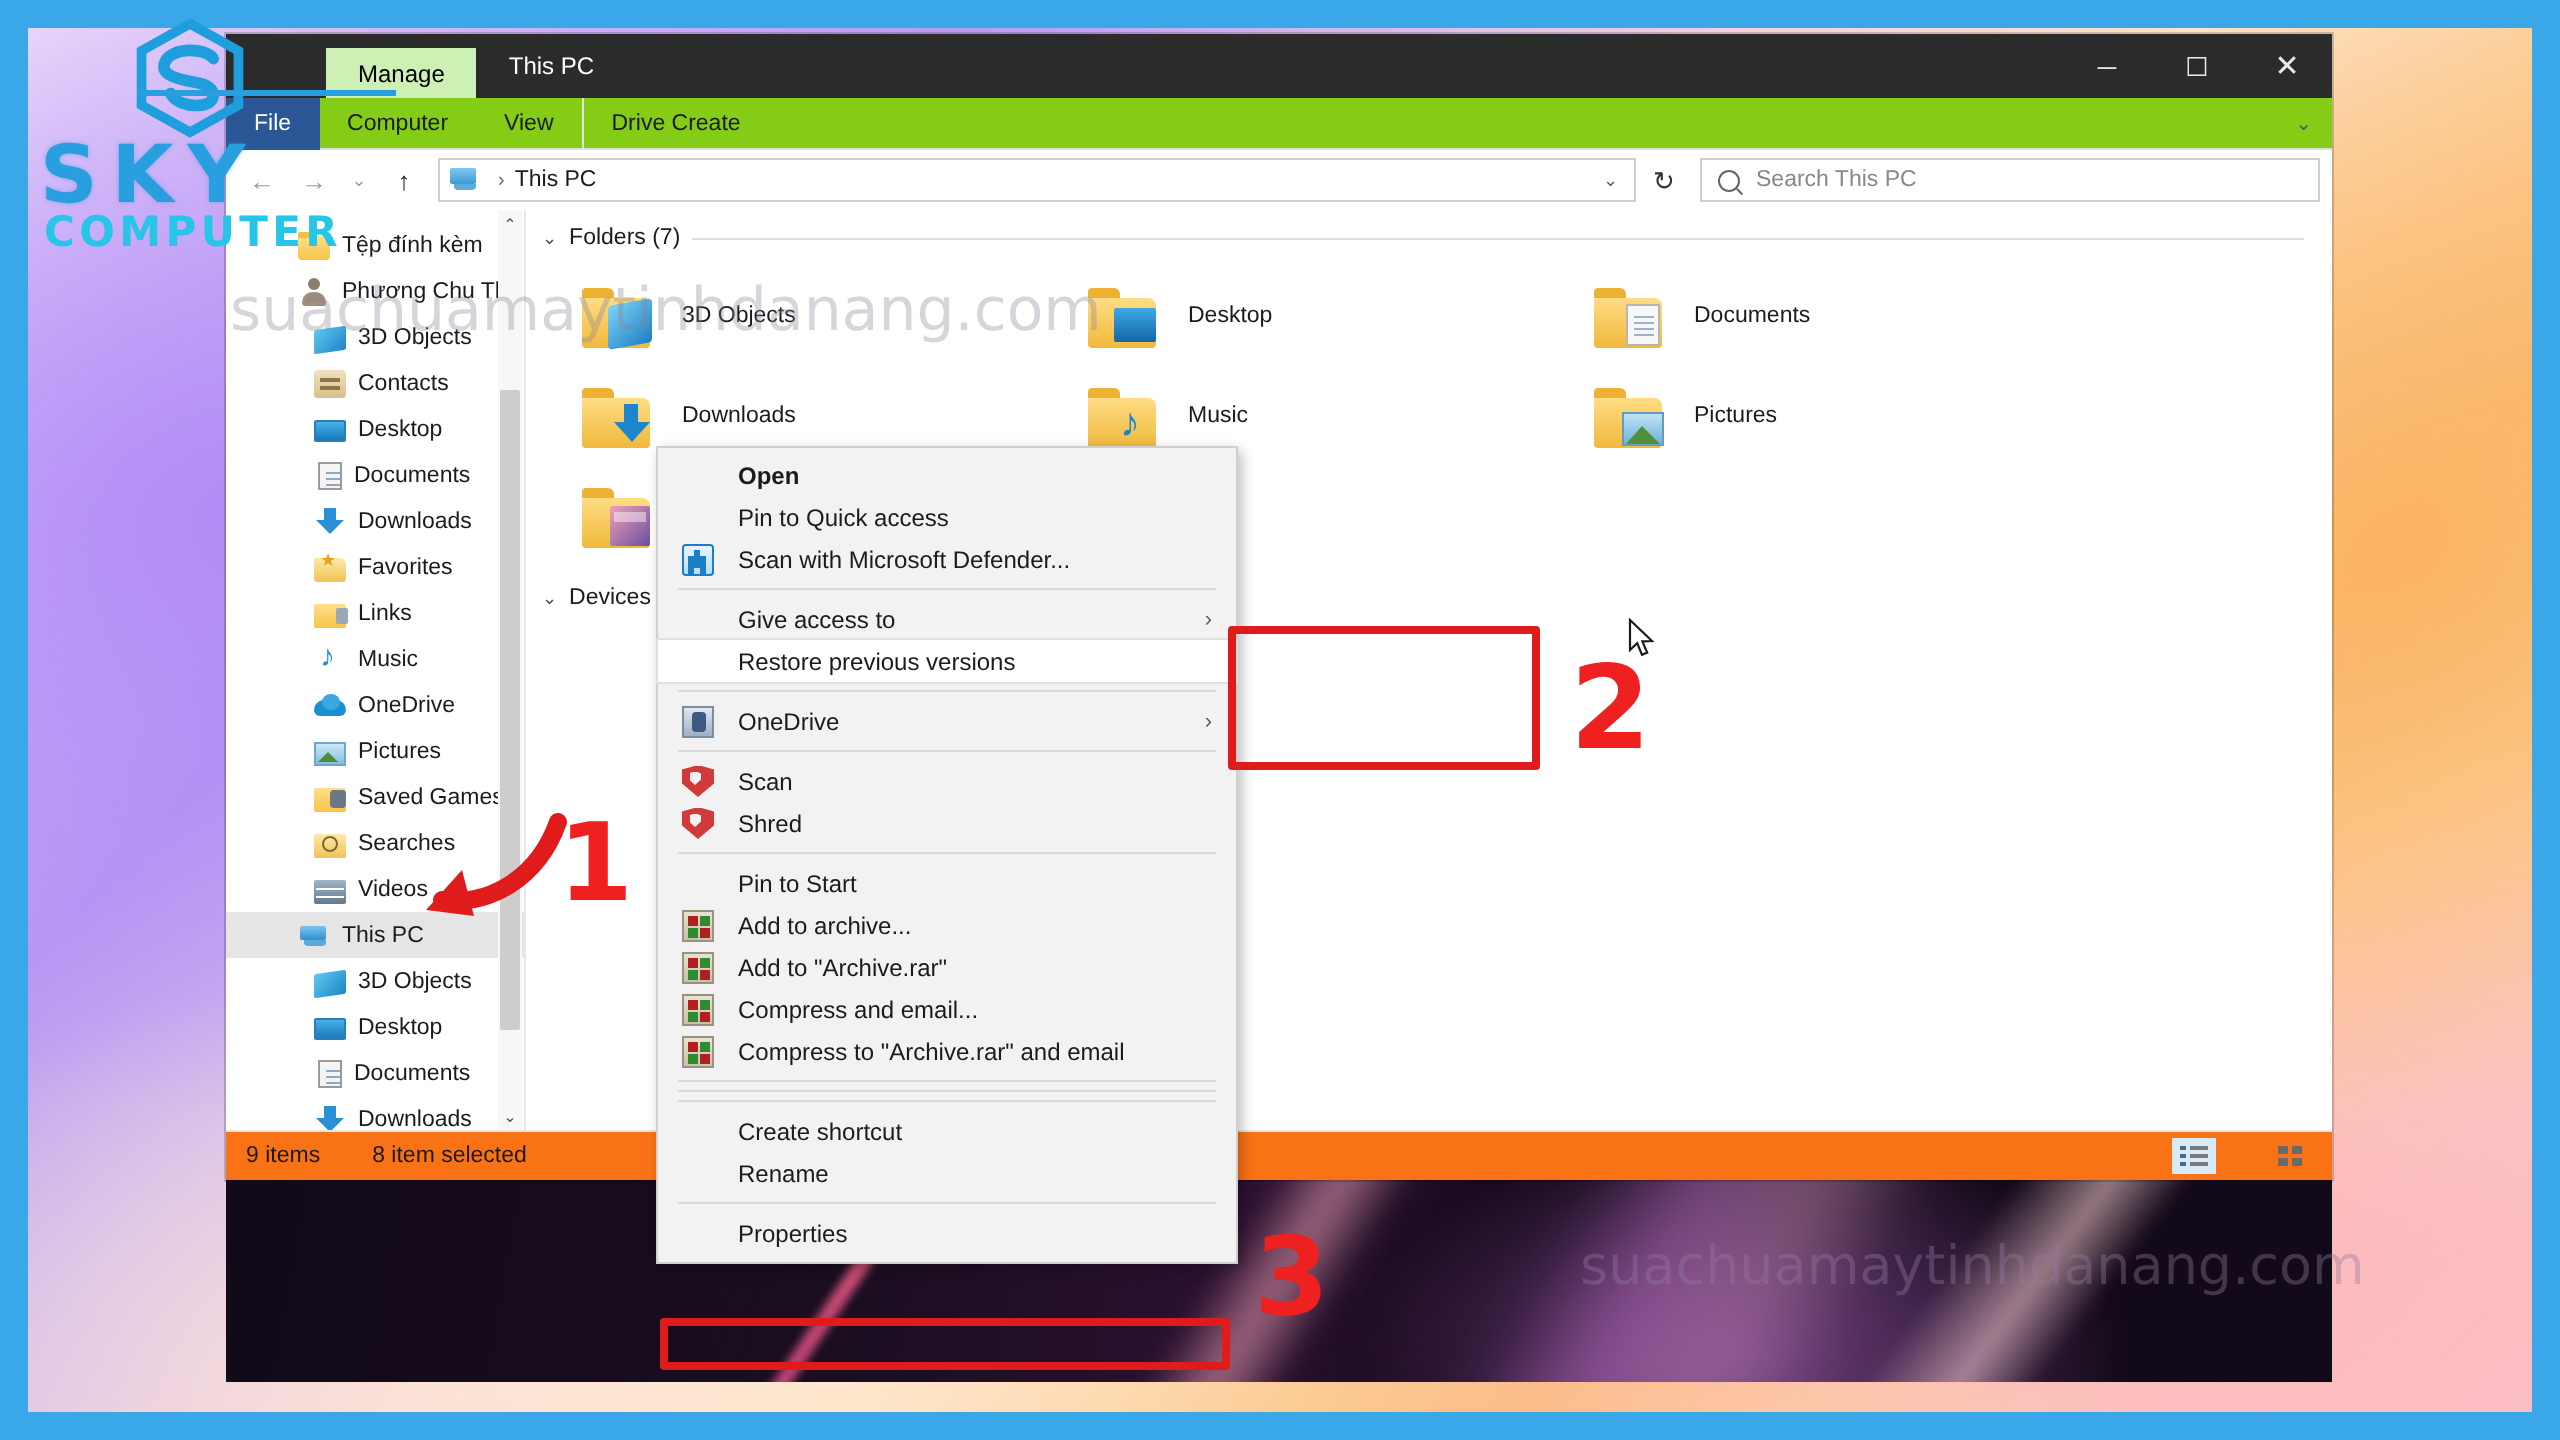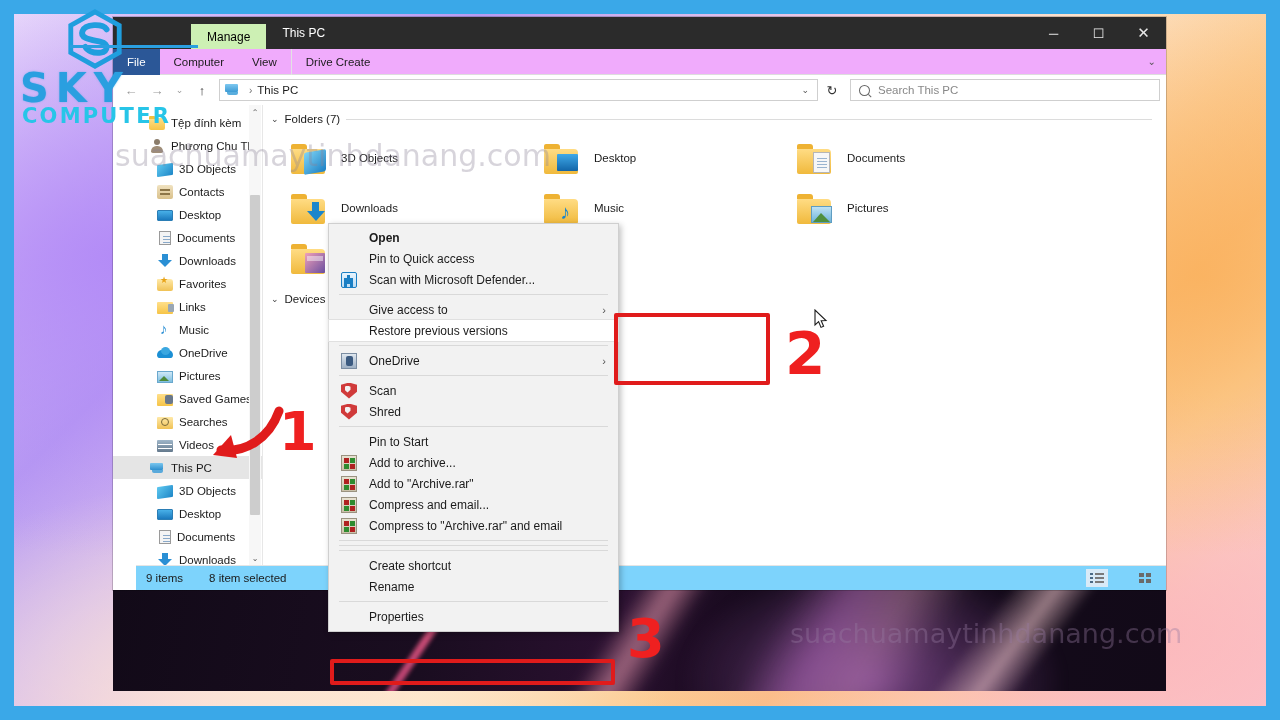--- a/index.html
+++ b/index.html
@@ -70,39 +70,39 @@
     position: absolute; left: 113px; top: 17px; width: 1053px; height: 573px;
     background: #fff; z-index: 20;
     box-shadow: 0 0 0 1px rgba(0,0,0,.18);
     display: flex; flex-direction: column;
   }
 
   .titlebar {
     height: 32px; background: #2b2b2b; display: flex; align-items: stretch;
     flex: none; position: relative;
   }
-  .tb-tabs { display: flex; align-items: flex-end; padding-left: 78px; }
+  .tb-tabs { display: flex; align-items: flex-end; padding-left: 50px; }
   .tb-tab {
     padding: 0 16px; height: 25px; align-self: flex-end;
     display: flex; align-items: center; font-size: 12px; color: #000;
     background: #cdf0b4;
   }
   .tb-ctx-title {
     display: flex; align-items: center; font-size: 12px; color: #fff;
     padding: 0 14px 0 16px; align-self: center;
   }
   .tb-spacer { flex: 1; }
   .wbtn {
     width: 45px; display: flex; align-items: center; justify-content: center;
     color: #e8e8e8; font-size: 13px;
   }
   .wbtn.close { font-size: 15px; }
 
   .ribbonbar {
-    height: 26px; background: #f0abfc; display: flex; align-items: center;
+    height: 26px; background: #84cc16; display: flex; align-items: center;
     border-bottom: 1px solid #ddd; flex: none; position: relative;
   }
   .rb-tab {
     font-size: 11.5px; color: #1b1b1b; padding: 0 14px; height: 26px;
     display: flex; align-items: center; position: relative;
   }
   .rb-tab.file { background: #2b5797; color: #fff; }
   .rb-tab.sub { border-left: 1px solid #e2e2e2; }
   .rb-chevron {
     position: absolute; right: 10px; top: 7px; font-size: 10px; color: #555;
@@ -401,23 +401,23 @@
   }
   .drive-bar {
     margin-top: 5px; width: 205px; height: 11px; background: #e6e6e6;
     border: 1px solid #bdbdbd;
   }
   .drive-bar .fill { width: 9%; height: 100%; background: #2a8fd4; }
   .drive-free { margin-top: 4px; color: #4a4a4a; font-size: 11px; }
 
   
   .statusbar {
-    height: 25px; flex: none; background: #7dd3fc; border-top: 1px solid #e5e5e5;
+    height: 25px; flex: none; background: #f97316; border-top: 1px solid #e5e5e5;
     display: flex; align-items: center; font-size: 11.5px; color: #1b1b1b;
-    padding: 0 10px; gap: 26px; position: relative; margin-left: 23px;
+    padding: 0 10px; gap: 26px; position: relative;
   }
   .sb-spacer { flex: 1; }
   .viewbtn {
     width: 22px; height: 18px; display: flex; align-items: center;
     justify-content: center; color: #5a5a5a;
   }
   .viewbtn.sel { background: #d8eaf7; }
 
   
   #ctxmenu {

